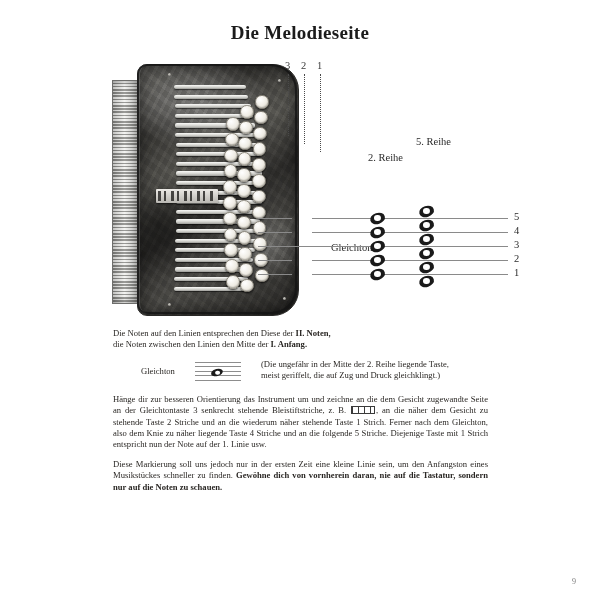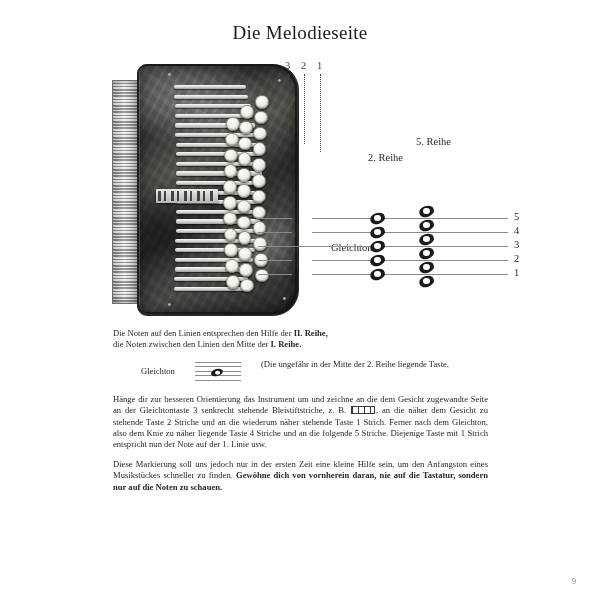--- a/index.html
+++ b/index.html
@@ -6,21 +6,21 @@
   body{
     width:600px;height:600px;background:#ffffff;
     font-family:"Liberation Serif","DejaVu Serif",serif;
     color:#231f20;overflow:hidden;position:relative;
   }
   .page{position:absolute;inset:0;}
 
   
   .title{
     position:absolute;left:0;top:22px;width:600px;text-align:center;
-    font-size:19px;font-weight:400;letter-spacing:.3px;color:#1b1b1b;
+    font-size:19px;font-weight:700;letter-spacing:.3px;color:#1b1b1b;
   }
 
   
   .figure{position:absolute;left:0;top:52px;width:600px;height:270px;}
 
   
   .accordion{position:absolute;left:112px;top:12px;width:185px;height:250px;}
 
   .bellows{
     position:absolute;left:0;top:16px;width:29px;height:222px;
@@ -277,41 +277,42 @@
           <i class="lead" style="left: -42px; top: 208px; width: 34px;"></i>
           <i class="lead" style="left: -42px; top: 222px; width: 34px;"></i>
         </div>
     </div>
   </div>
 
   <div class="text">
 
 
     <p class="indent tight">
-      <span>Die Noten auf den Linien entsprechen den Hilfe der </span><b>II. Reihe,</b>
+      <span>Die Noten auf den Linien entsprechen den Diese der </span><b>II. Noten,</b>
     </p>
     <p class="indent">
-      <span>die Noten zwischen den Linien den Mitte der </span><b>I. Reihe.</b>
+      <span>die Noten zwischen den Linien den Mitte der </span><b>I. Anfang.</b>
     </p>
 
 
     <div class="gl-row">
       <span class="gl-word">Gleichton</span>
       <span class="gl-staff">
         <i class="sl" style="top:0"></i>
           <i class="sl" style="top:4.5px"></i>
         <i class="sl" style="top:9px"></i>
           <i class="sl" style="top:13.5px"></i>
         <i class="sl" style="top:18px"></i>
         <i class="gl-note"></i>
       </span>
       <span class="gl-paren">
         <span>(Die ungefähr in der Mitte der 2. Reihe liegende Taste,</span><br>
+        <span>meist geriffelt, die auf Zug und Druck gleichklingt.)</span>
       </span>
     </div>
 
     <p><span>Hänge dir zur besseren Orientierung das Instrument um und zeichne an die dem Gesicht zugewandte Seite an der Gleichtontaste 3 senkrecht stehende Bleistiftstriche, z. B. </span><span class="pencil"></span><span>, an die näher dem Gesicht zu stehende Taste 2 Striche und an die wiederum näher stehende Taste 1 Strich. Ferner nach dem Gleichton, also dem Knie zu näher liegende Taste 4 Striche und an die folgende 5 Striche. Diejenige Taste mit 1 Strich entspricht nun der Note auf der 1. Linie usw.</span></p>
 
-    <p><span>Diese Markierung soll uns jedoch nur in der ersten Zeit eine kleine Hilfe sein, um den Anfangston eines Musikstückes schneller zu finden. </span><b>Gewöhne dich von vornherein daran, nie auf die Tastatur, sondern nur auf die Noten zu schauen.</b></p>
+    <p><span>Diese Markierung soll uns jedoch nur in der ersten Zeit eine kleine Linie sein, um den Anfangston eines Musikstückes schneller zu finden. </span><b>Gewöhne dich von vornherein daran, nie auf die Tastatur, sondern nur auf die Noten zu schauen.</b></p>
   </div>
 
   <div class="pagenum">9</div>
 </div>
 
 </body></html>

